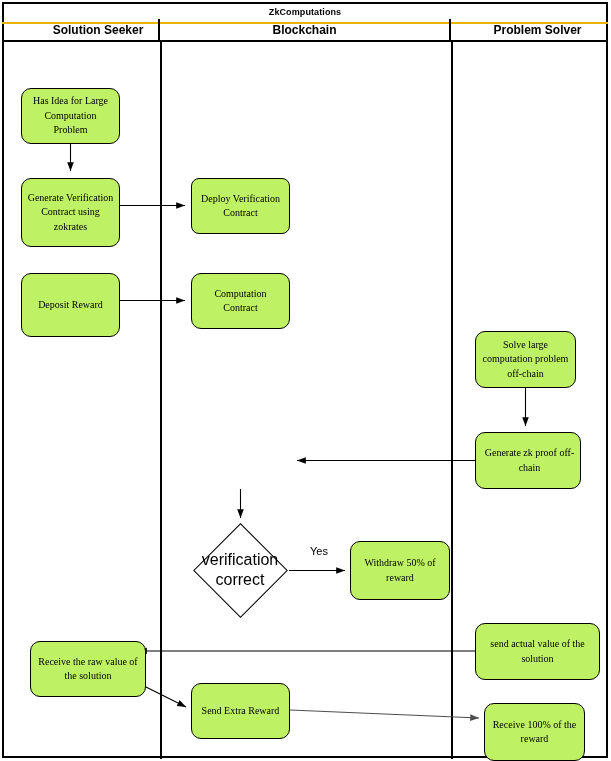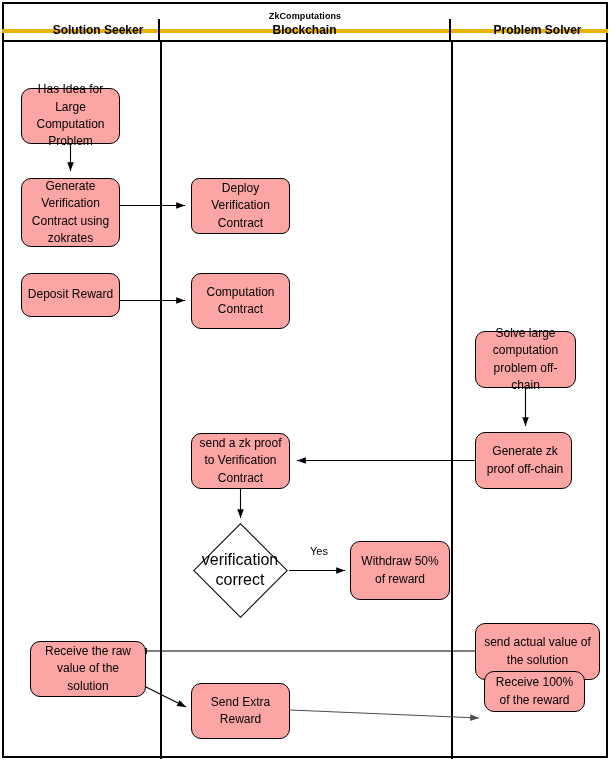--- a/index.html
+++ b/index.html
@@ -29,22 +29,22 @@
     height: 756px;
     border: 2px solid #000000;
     box-sizing: border-box;
   }
   
   .pool-title {
     position: absolute;
     left: 2px;
     top: 2px;
     width: 606px;
-    height: 31px;
-    border-bottom: 4px solid #eab308;
+    height: 22px;
+    border-bottom: 2px solid #eab308;
     box-sizing: border-box;
     display: flex;
     align-items: center;
     justify-content: center;
     font-size: 9px;
     font-weight: bold;
     color: #000;
     letter-spacing: 0.1px;
   }
   
@@ -92,30 +92,31 @@
     width: 611px;
     height: 761px;
     pointer-events: none;
   }
 
   
   .node {
     position: absolute;
     border: 1px solid #000000;
     border-radius: 10px;
-    background: #fca5a5;
+    background: #bef264;
     box-sizing: border-box;
     display: flex;
     align-items: center;
     justify-content: center;
     text-align: center;
-    font-size: 12px;
+    font-size: 10px;
     line-height: 1.45;
     color: #000000;
     padding: 2px 5px;
+    font-family: Liberation Serif, serif;
   }
   
   .decision-wrap {
     position: absolute;
     width: 96px;
     height: 96px;
   }
   .decision-shape {
     position: absolute;
     left: 50%;
@@ -218,42 +219,41 @@
 
     <g>
       <path d="M290,710 L479,718" stroke="#4d4d4d" stroke-width="1.1" fill="none" marker-end="url(#arrowgray)"></path>
     </g>
   </svg>
 
   <div class="node" style="left:21px; top:88px; width:99px; height:56px;">Has Idea for Large Computation Problem</div>
 
   <div class="node" style="left:21px; top:178px; width:99px; height:69px;">Generate Verification Contract using zokrates</div>
 
-  <div class="node" style="left:21px; top:273px; width:99px; height:44px;">Deposit Reward</div>
+  <div class="node" style="left:21px; top:273px; width:99px; height:64px;">Deposit Reward</div>
 
   <div class="node" style="left:30px; top:641px; width:116px; height:56px;">Receive the raw value of the solution</div>
 
   <div class="node" style="left:191px; top:178px; width:99px; height:56px;border-radius:8px;">Deploy Verification Contract</div>
 
   <div class="node" style="left:191px; top:273px; width:99px; height:56px;">Computation Contract</div>
 
-  <div class="node" style="left:191px; top:433px; width:99px; height:56px;">send a zk proof to Verification Contract</div>
 
   <div class="decision-wrap" style="left:192px; top:522px;">
     <div class="decision-shape"></div>
     <div class="decision-label">verification correct</div>
   </div>
 
   <div class="edge-label" style="left:298px; top:545px;margin-left:12px;">Yes</div>
 
   <div class="node" style="left:350px; top:541px; width:100px; height:59px;">Withdraw 50% of reward</div>
 
   <div class="node" style="left:191px; top:683px; width:99px; height:56px;">Send Extra Reward</div>
 
   <div class="node" style="left:475px; top:331px; width:101px; height:57px;">Solve large computation problem off-chain</div>
 
-  <div class="node" style="left:475px; top:432px; width:97px; height:57px;padding-left:8px;">Generate zk proof off-chain</div>
+  <div class="node" style="left:475px; top:432px; width:106px; height:57px;padding-left:8px;">Generate zk proof off-chain</div>
 
   <div class="node" style="left:475px; top:623px; width:125px; height:57px;">send actual value of the solution</div>
 
-  <div class="node" style="left:484px; top:671px; width:101px; height:41px;">Receive 100% of the reward</div>
+  <div class="node" style="left:484px; top:703px; width:101px; height:58px;">Receive 100% of the reward</div>
 
 </div>
 
 </body></html>

